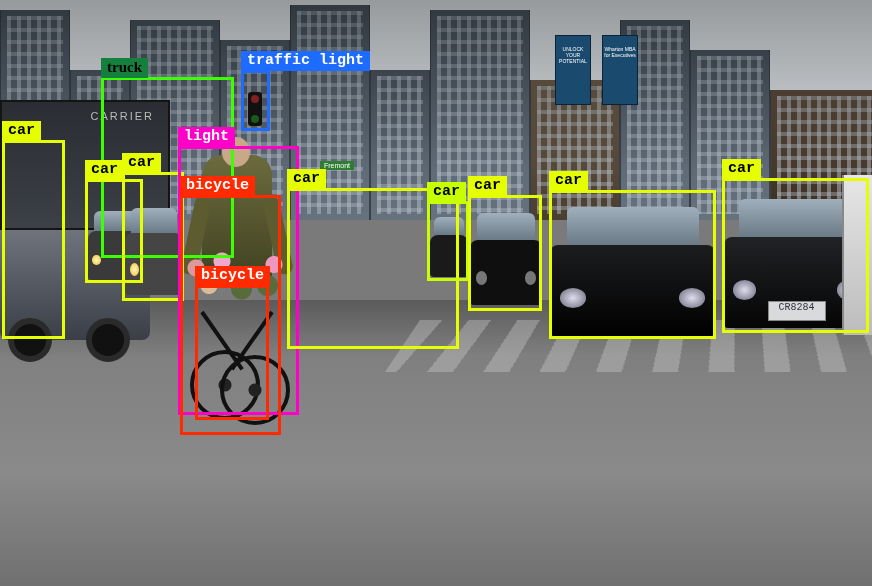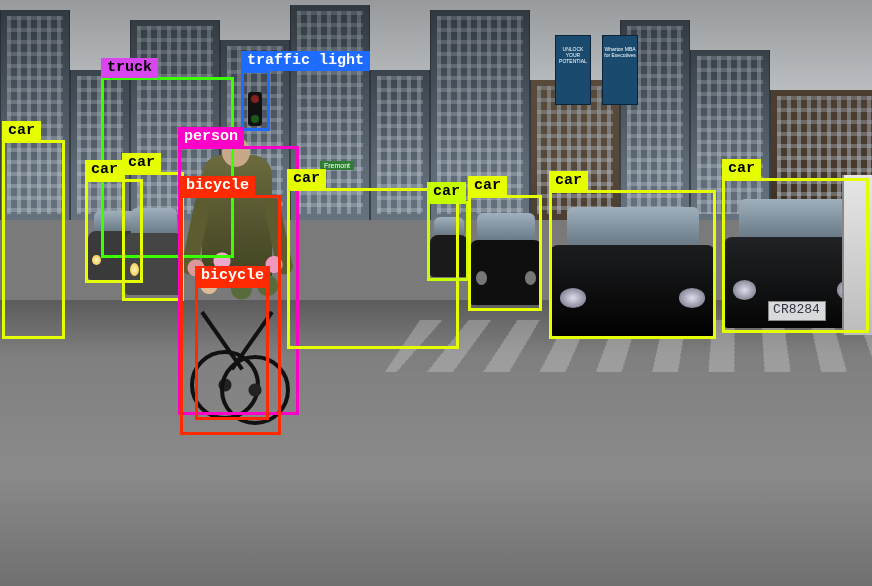--- a/index.html
+++ b/index.html
@@ -82,21 +82,21 @@
   .truck-wheel { position:absolute; bottom:-12px; width:44px; height:44px; border-radius:50%; background:#111; border:6px solid #2a2a2a; }
 
   
   .car {
     position: absolute;
     border-radius: 10px 10px 4px 4px;
   }
   .car .glass { position:absolute; top:8%; left:10%; right:10%; height:35%; background: linear-gradient(#9fb0bc, #5a6a76); border-radius: 6px 6px 2px 2px; }
   .car .body { position:absolute; top:35%; left:0; right:0; bottom:0; border-radius: 8px 8px 4px 4px; }
   .car .light { position:absolute; bottom:20%; width:16%; height:14%; border-radius:50%; }
-  .car .plate { position:absolute; bottom:5%; left:50%; transform:translateX(-50%); width:40%; height:14%; background:#d8dadb; font-size:13px; text-align:center; color:#334; line-height:1.2; border:1px solid #888; }
+  .car .plate { position:absolute; bottom:5%; left:50%; transform:translateX(-50%); width:40%; height:14%; background:#d8dadb; font-size:10px; text-align:center; color:#334; line-height:1.2; border:1px solid #888; }
 
   
   .cyclist {
     position:absolute; left:182px; top:155px; width:110px; height:275px;
   }
   .person-torso { position:absolute; top:0; left:20px; width:70px; height:130px; background:linear-gradient(#6b6b3e, #3f4120); border-radius: 20px 20px 8px 8px; }
   .person-head { position:absolute; top:-18px; left:40px; width:28px; height:30px; background:#c9a88a; border-radius:50%; }
   .person-arm { position:absolute; top:40px; width:16px; height:80px; background:#5c5c30; border-radius:8px; }
   .flowers {
     position:absolute; top:85px; left:-12px; width:130px; height:70px;
@@ -132,21 +132,21 @@
     top: -22px;
     left: -3px;
     font-size: 15px;
     font-weight: bold;
     padding: 1px 6px 2px 6px;
     white-space: nowrap;
     color: #000;
     font-family: 'Andale Mono','Courier New',monospace;
   }
   .c-yellow { border-color:#e5ff00; } .c-yellow .bbox-label{ background:#e5ff00; }
-  .c-green  { border-color:#3cff00; } .c-green  .bbox-label{ background:#d946ef; }
+  .c-green  { border-color:#3cff00; } .c-green  .bbox-label{ background:#15803d;font-family:Liberation Serif, serif; }
   .c-blue   { border-color:#1e6bff;text-align:right; } .c-blue   .bbox-label{ background:#1e6bff; color:#fff; }
   .c-magenta{ border-color:#ff00c8; } .c-magenta .bbox-label{ background:#ff00c8; color:#fff; }
   .c-red    { border-color:#ff2a00; } .c-red    .bbox-label{ background:#ff2a00; color:#fff; }
   .c-yellowgreen { border-color:#c8ff00; } .c-yellowgreen .bbox-label{ background:#c8ff00; }
 
   .traffic-light { position:absolute; width:14px; height:34px; background:#111; border-radius:3px; }
   .traffic-light::before{content:'';position:absolute;top:3px;left:3px;width:8px;height:8px;border-radius:50%;background:#802020;}
   .traffic-light::after{content:'';position:absolute;bottom:3px;left:3px;width:8px;height:8px;border-radius:50%;background:#1c5a1c;}
 </style>
 </head>
@@ -198,20 +198,28 @@
   <div class="banner" style="left:555px; top:35px">
     <div class="txt">UNLOCK YOUR POTENTIAL</div>
   </div>
   <div class="banner" style="left:602px; top:35px">
     <div class="txt">Wharton MBA for Executives</div>
   </div>
   <div class="street-sign" style="left:320px; top:161px">Fremont</div>
 
   <div class="traffic-light" style="left:248px; top:92px"></div>
 
+  <div class="truck-body">
+    <div class="truck-box">
+      <span class="carrier-text">CARRIER</span>
+    </div>
+    <div class="truck-cab"></div>
+    <div class="truck-wheel" style="left:8px"></div>
+    <div class="truck-wheel" style="left:86px"></div>
+  </div>
 
   <div class="car" style="left:88px; top:205px; width:55px; height:75px">
     <div class="glass"></div>
       <div class="body" style="background:#3a3a3a"></div>
     <div class="light" style="left:8%;background:radial-gradient(#fff6c0,#f0c030)"></div>
   </div>
   <div class="car" style="left:125px; top:200px; width:58px; height:95px">
     <div class="glass"></div>
       <div class="body" style="background:#454545"></div>
     <div class="light" style="left:8%;background:radial-gradient(#fff6c0,#f0c030)"></div>
@@ -267,21 +275,21 @@
       <div class="bbox c-yellow" style="left: 85px; top: 179px; width: 58px; height: 104px;">
         <div class="bbox-label">car</div>
       </div>
       <div class="bbox c-yellow" style="left: 122px; top: 172px; width: 62px; height: 129px;">
         <div class="bbox-label">car</div>
       </div>
       <div class="bbox c-blue" style="left: 241px; top: 70px; width: 29px; height: 61px;">
         <div class="bbox-label">traffic light</div>
       </div>
       <div class="bbox c-magenta" style="left: 178px; top: 146px; width: 121px; height: 269px;">
-        <div class="bbox-label">person</div>
+        <div class="bbox-label">light</div>
       </div>
       <div class="bbox c-red" style="left: 180px; top: 195px; width: 101px; height: 240px;">
         <div class="bbox-label">bicycle</div>
       </div>
       <div class="bbox c-red" style="left: 195px; top: 285px; width: 74px; height: 135px;">
         <div class="bbox-label">bicycle</div>
       </div>
       <div class="bbox c-yellow" style="left: 287px; top: 188px; width: 172px; height: 161px;">
         <div class="bbox-label">car</div>
       </div>

